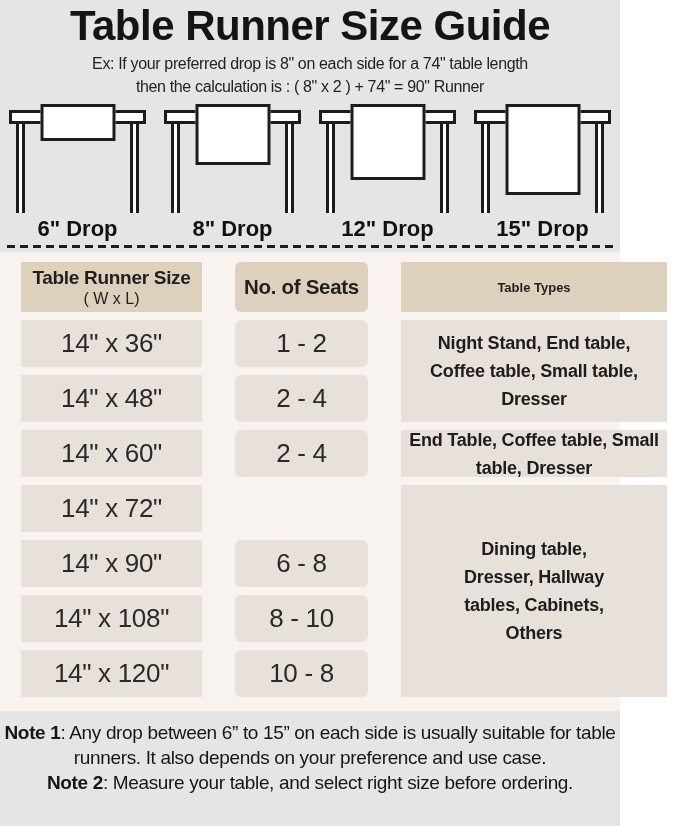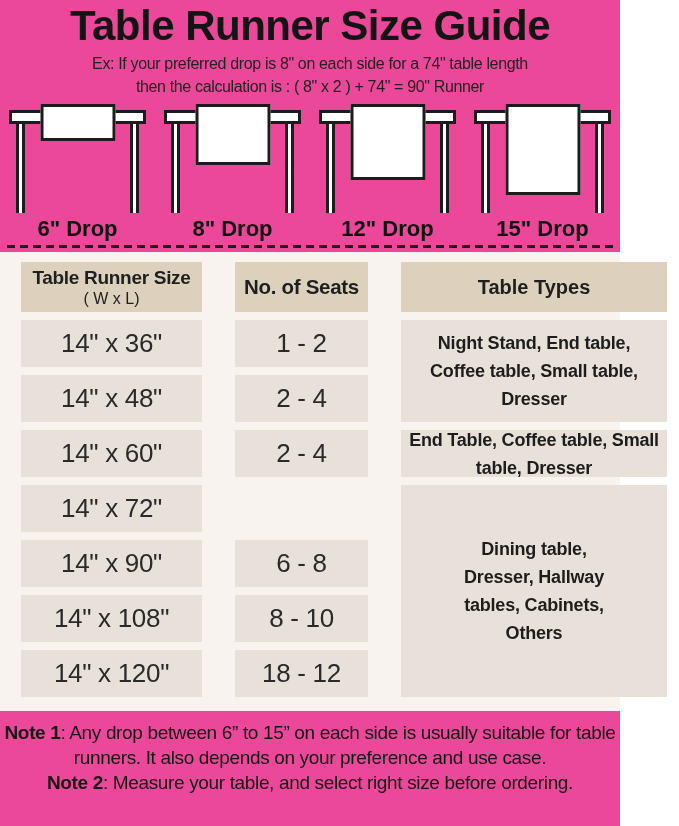--- a/index.html
+++ b/index.html
@@ -1,18 +1,18 @@
 <!DOCTYPE html>
 <html style="--header-cell-bg: #ddd1bd; --data-cell-bg: #e7e1da; --section-bg: #f8f3ee; --ink: #1c1c1c; --line: #1c1c1c;"><head>
 <meta charset="utf-8">
 <style>
   * { box-sizing: border-box; margin: 0; padding: 0; }
   html, body { width: 679px; height: 826px; background: #ffffff; overflow: hidden; }
   body { font-family: "Liberation Sans", "DejaVu Sans", sans-serif; color: #1c1c1c; }
-  .page { position: relative; width: 620px; height: 826px; background: #ec4899; }
+  .page { position: relative; width: 620px; height: 826px; background: #e5e5e5; }
 
   
   .top { text-align: center; padding-top: 2px; }
   .title { font-size: 42px; font-weight: 700; line-height: 1.15; letter-spacing: -0.5px; color: #141414; }
   .formula { font-size: 19px; margin-top: 7px; letter-spacing: -0.45px; white-space: nowrap; color: #222; }
   .example { font-size: 16px; margin-top: 5px; letter-spacing: -0.35px; white-space: nowrap; color: #222; }
 
   
   .diagrams { display: flex; height: 112px; margin-top: 7px; }
   .diag { position: relative; flex: 1; }
@@ -37,26 +37,26 @@
   
   .st { margin-top: 4px; background: var(--section-bg, #f8f3ee);
         display: grid; grid-template-columns: 181px 133px 266px;
         grid-template-rows: 50px repeat(7, 47px);
         gap: 8px 33px; padding: 10px 0 14px 21px; }
   .hc { background: var(--header-cell-bg, #ddd1bd); display: flex; flex-direction: column;
         align-items: center; justify-content: center; font-weight: 700; color: #1f1f1f; grid-row: 1; }
   .hc .l1 { font-size: 19px; letter-spacing: -0.3px; }
   .hc .l2 { font-size: 16px; font-weight: 400; margin-top: 1px; }
   .hc.h2 { font-size: 20.5px; letter-spacing: -0.3px; }
-  .hc.h3 { font-size: 20px; }
+  .hc.h3 { font-size: 13px; }
   .dc { background: var(--data-cell-bg, #e7e1da); display: flex; align-items: center; justify-content: center;
         font-size: 26px; font-weight: 400; color: #2a2a2a; letter-spacing: -0.3px; }
   .tc { font-weight: 700; font-size: 18px; line-height: 28px; text-align: center;
         letter-spacing: -0.2px; color: #1d1d1d; }
-  .c1 { grid-column: 1; } .c2 { grid-column: 2; } .c3 { grid-column: 3; }
+  .c1 { grid-column: 1; } .c2 { grid-column: 2; border-radius: 6px; } .c3 { grid-column: 3; }
   .gr2{grid-row:2} .gr3{grid-row:3} .gr4{grid-row:4} .gr5{grid-row:5}
   .gr6{grid-row:6} .gr7{grid-row:7} .gr8{grid-row:8}
   .type-a { grid-row: 2 / span 2; padding: 0 14px; }
   .type-b { grid-row: 4; padding: 0 8px; }
   .type-c { grid-row: 5 / span 4; padding: 10px 45px; }
 
   
   .notes { text-align: center; padding: 9px 3px 0 3px; font-size: 19px; line-height: 25px;
            letter-spacing: -0.35px; color: #161616; }
   .note strong { font-weight: 700; }
@@ -122,21 +122,21 @@
     <div class="dc c1 gr5">14" x 72"</div>
     <div class="dc c1 gr6">14" x 90"</div>
     <div class="dc c1 gr7">14" x 108"</div>
     <div class="dc c1 gr8">14" x 120"</div>
 
     <div class="dc c2 gr2">1 - 2</div>
     <div class="dc c2 gr3">2 - 4</div>
     <div class="dc c2 gr4">2 - 4</div>
     <div class="dc c2 gr6">6 - 8</div>
     <div class="dc c2 gr7">8 - 10</div>
-    <div class="dc c2 gr8">18 - 12</div>
+    <div class="dc c2 gr8">10 - 8</div>
 
     <div class="dc tc c3 type-a">Night Stand, End table, Coffee table, Small table, Dresser</div>
     <div class="dc tc c3 type-b">End Table, Coffee table, Small table, Dresser</div>
     <div class="dc tc c3 type-c">Dining table, Dresser, Hallway tables, Cabinets, Others</div>
   </section>
 
   <footer class="notes">
     <p class="note"><strong>Note 1</strong><span>: Any drop between 6” to 15” on each side is usually suitable for table runners. It also depends on your preference and use case.</span></p>
     <p class="note"><strong>Note 2</strong><span>: Measure your table, and select right size before ordering.</span></p>
   </footer>

